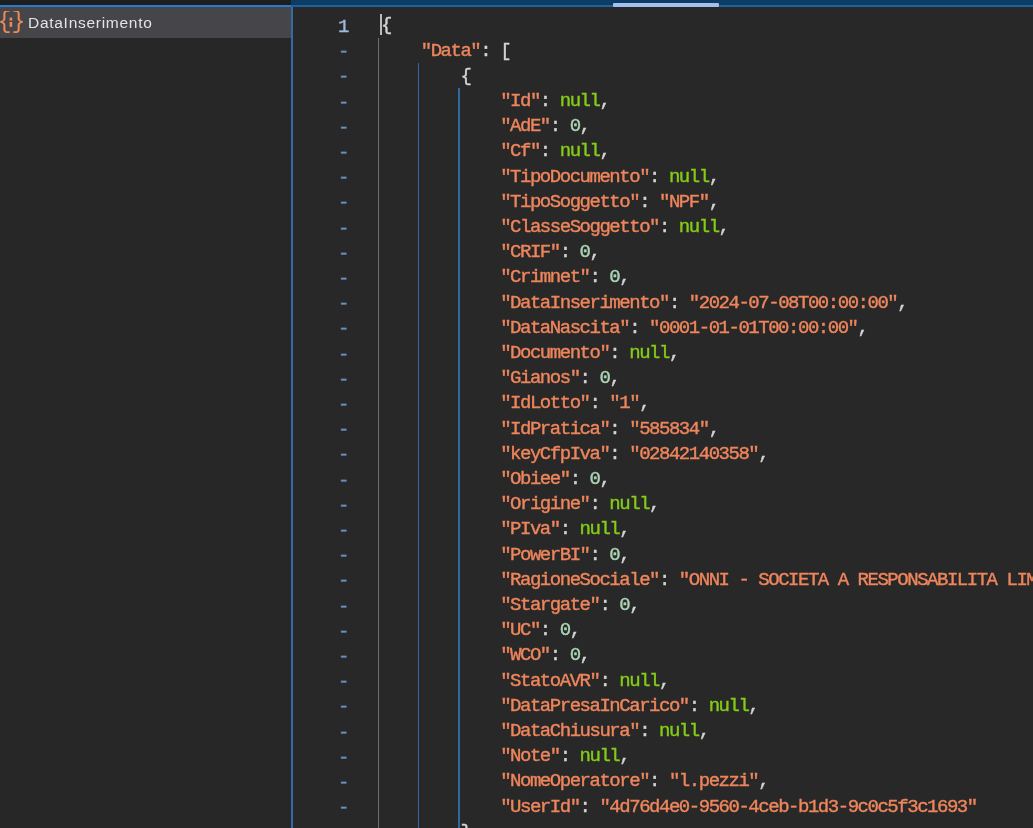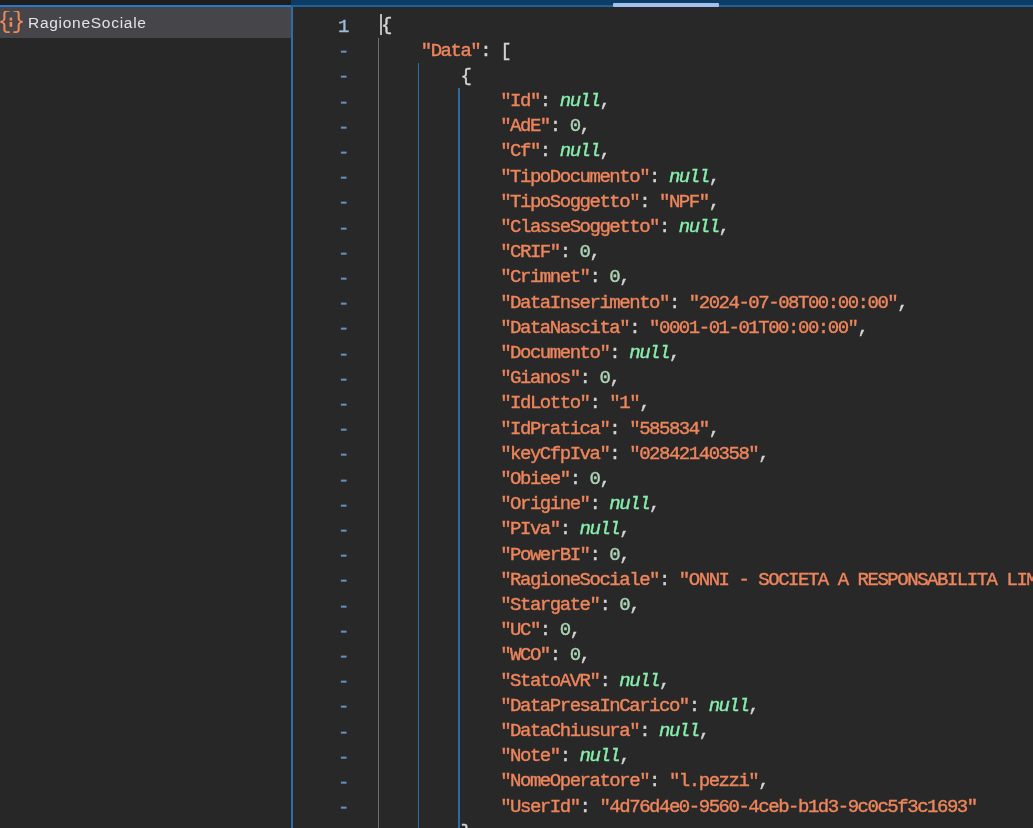--- a/index.html
+++ b/index.html
@@ -11,21 +11,21 @@
     font-size:19px;letter-spacing:-1.474px;line-height:25.2px;
     color:#d4d4d4;white-space:pre;-webkit-text-stroke:0.4px;
   }
   #gutter{
     position:absolute;left:292px;top:15px;width:56px;margin:0;
     font-family:"Liberation Mono",monospace;
     font-size:19px;letter-spacing:-1.474px;line-height:25.2px;
     color:#6690bd;white-space:pre;text-align:right;-webkit-text-stroke:0.4px;
   }
   .k{color:#ee855c;}   
-  .n{color:#86efac;font-style:italic;}   
+  .n{color:#84cc16;}   
   .d{color:#abd4b4;}   
   .ln1{color:#9fb9dd;}
   #tab{
     position:absolute;left:0;top:7px;width:291px;height:31px;background:#45454a;
     font-family:"Liberation Sans",sans-serif;font-size:15.5px;letter-spacing:0.72px;color:#e4e4e4;
   }
   #tab .label{position:absolute;left:28px;top:7px;}
   #tab .icon{position:absolute;left:0;top:4px;}
 </style>
 </head>
@@ -43,21 +43,21 @@
 
   <div class="abs" style="left:613px;top:3px;width:106px;height:4px;background:#a2c0f0;border-radius:1px"></div>
 
   <div id="tab">
     <svg class="icon" width="26" height="26">
       <text x="-2.2" y="16.6" font-family="Liberation Mono" font-size="23" fill="#ef8a55">{</text>
       <text x="11.6" y="16.6" font-family="Liberation Mono" font-size="23" fill="#ef8a55">}</text>
       <rect x="9.6" y="6.6" width="2.6" height="3" fill="#ef8a55"></rect>
       <rect x="9.6" y="11" width="2.6" height="4.8" fill="#ef8a55"></rect>
     </svg>
-    <span class="label">RagioneSociale</span>
+    <span class="label">DataInserimento</span>
   </div>
 
   <div class="abs" style="left:291px;top:7px;width:1.6px;height:821px;background:#2e6da8"></div>
 
   <div class="abs" style="left:378.2px;top:37.5px;width:1.2px;height:790.5px;background:#6e6e6e"></div>
   <div class="abs" style="left:418.2px;top:63px;width:1.3px;height:765px;background:#30699f"></div>
   <div class="abs" style="left:458.3px;top:88px;width:1.3px;height:740px;background:#30699f"></div>
 
   <div class="abs" style="left:379.9px;top:13.5px;width:1.7px;height:21.5px;background:#bbbbbb"></div>
 

